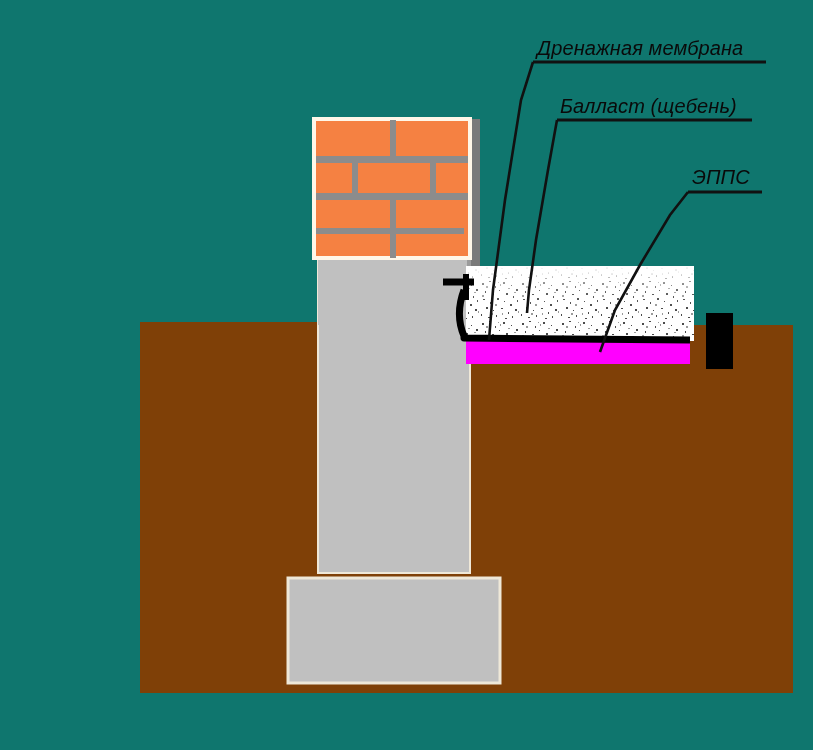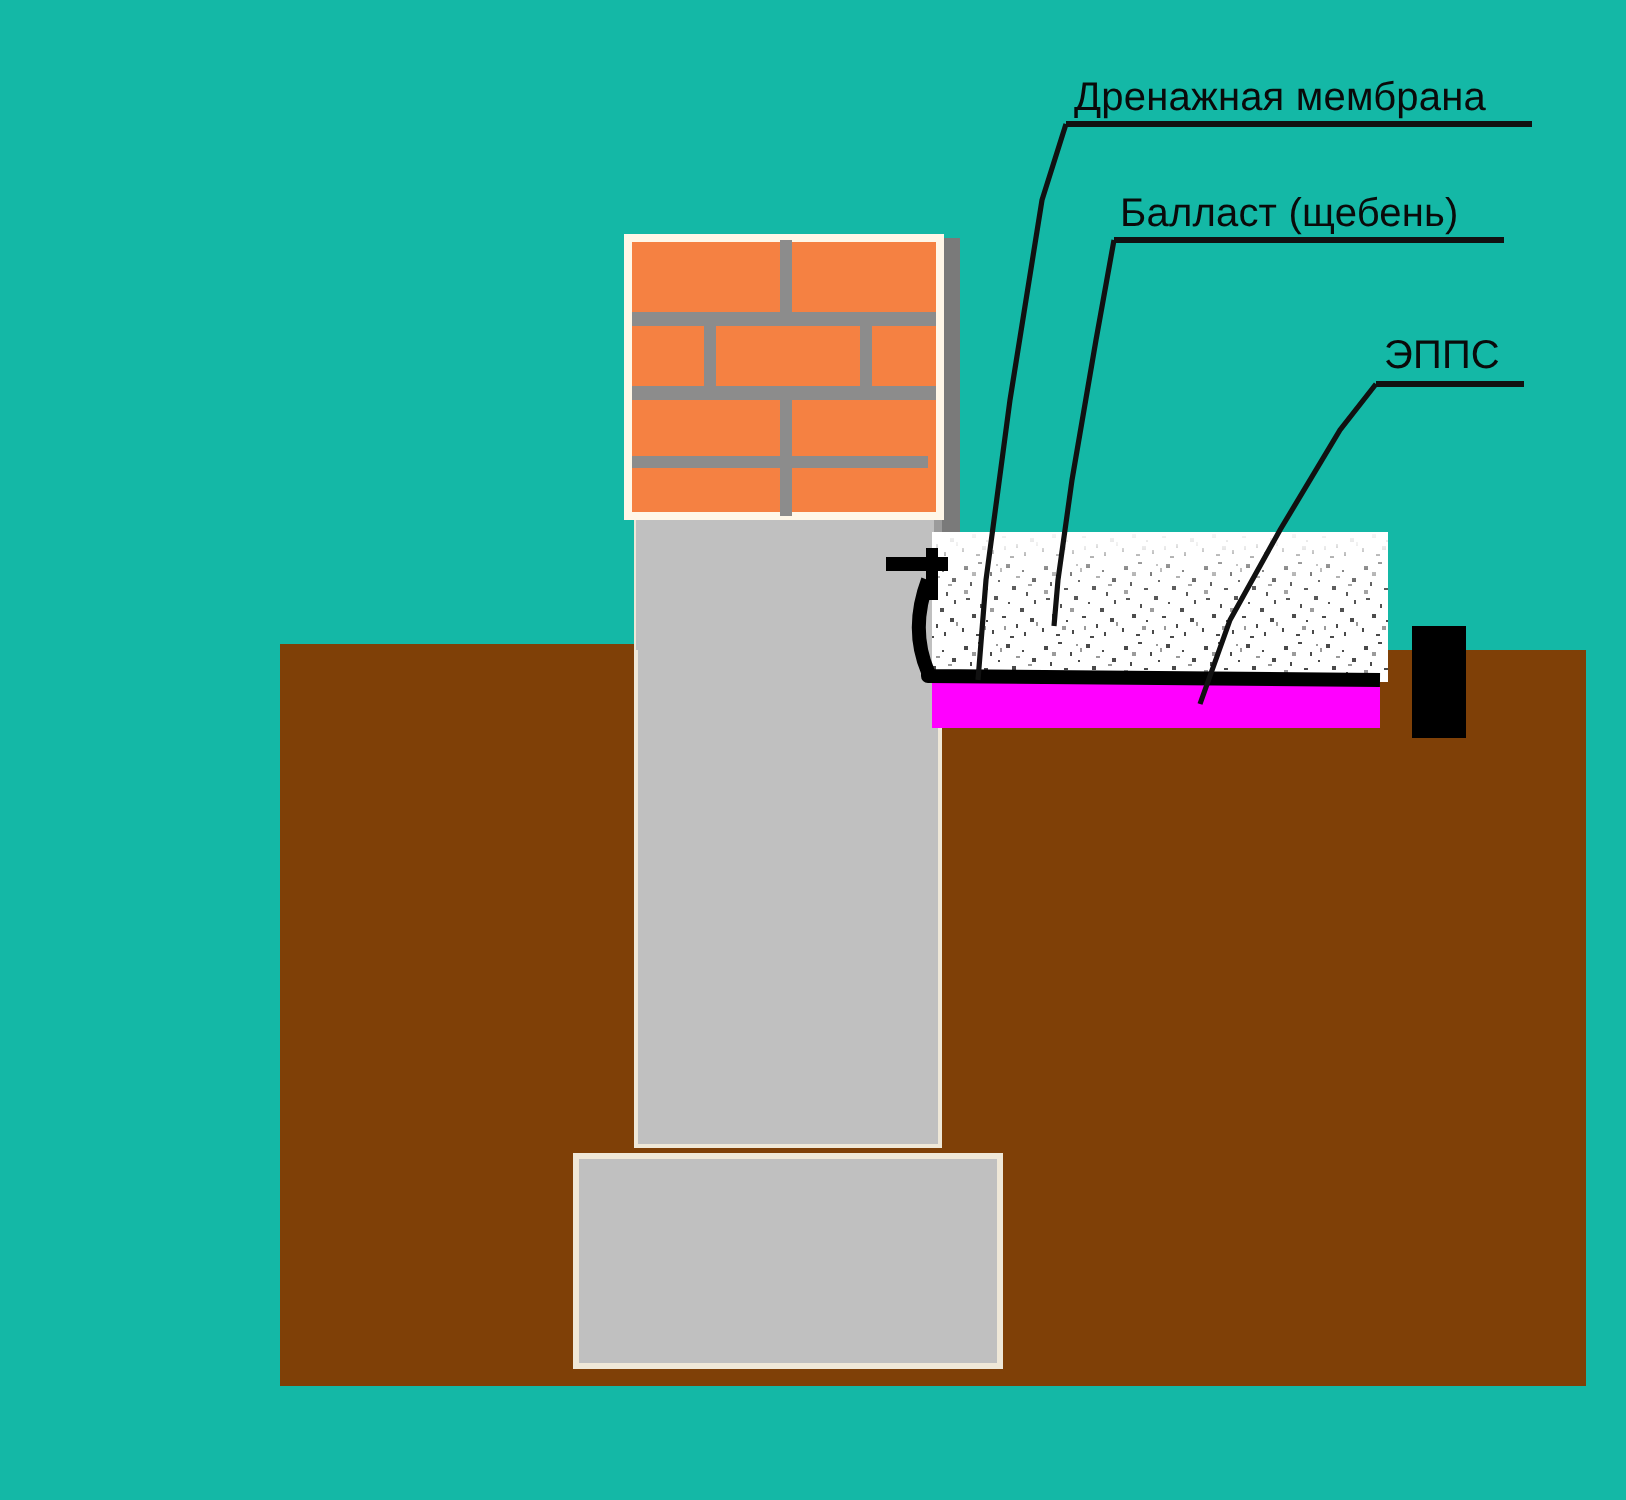--- a/index.html
+++ b/index.html
@@ -8,22 +8,23 @@
     padding: 0;
     background: #ffffff;
   }
   body {
     font-family: "Liberation Sans", sans-serif;
   }
   #scene {
     position: relative;
     width: 813px;
     height: 750px;
-    background: #14b8a6;
+    background: #0f766e;
     overflow: hidden;
+    font-style: italic;
   }
   #scene svg {
     position: absolute;
     left: 0;
     top: 0;
     display: block;
   }
   .label-text {
     font-family: "Liberation Sans", sans-serif;
     font-size: 20px;

